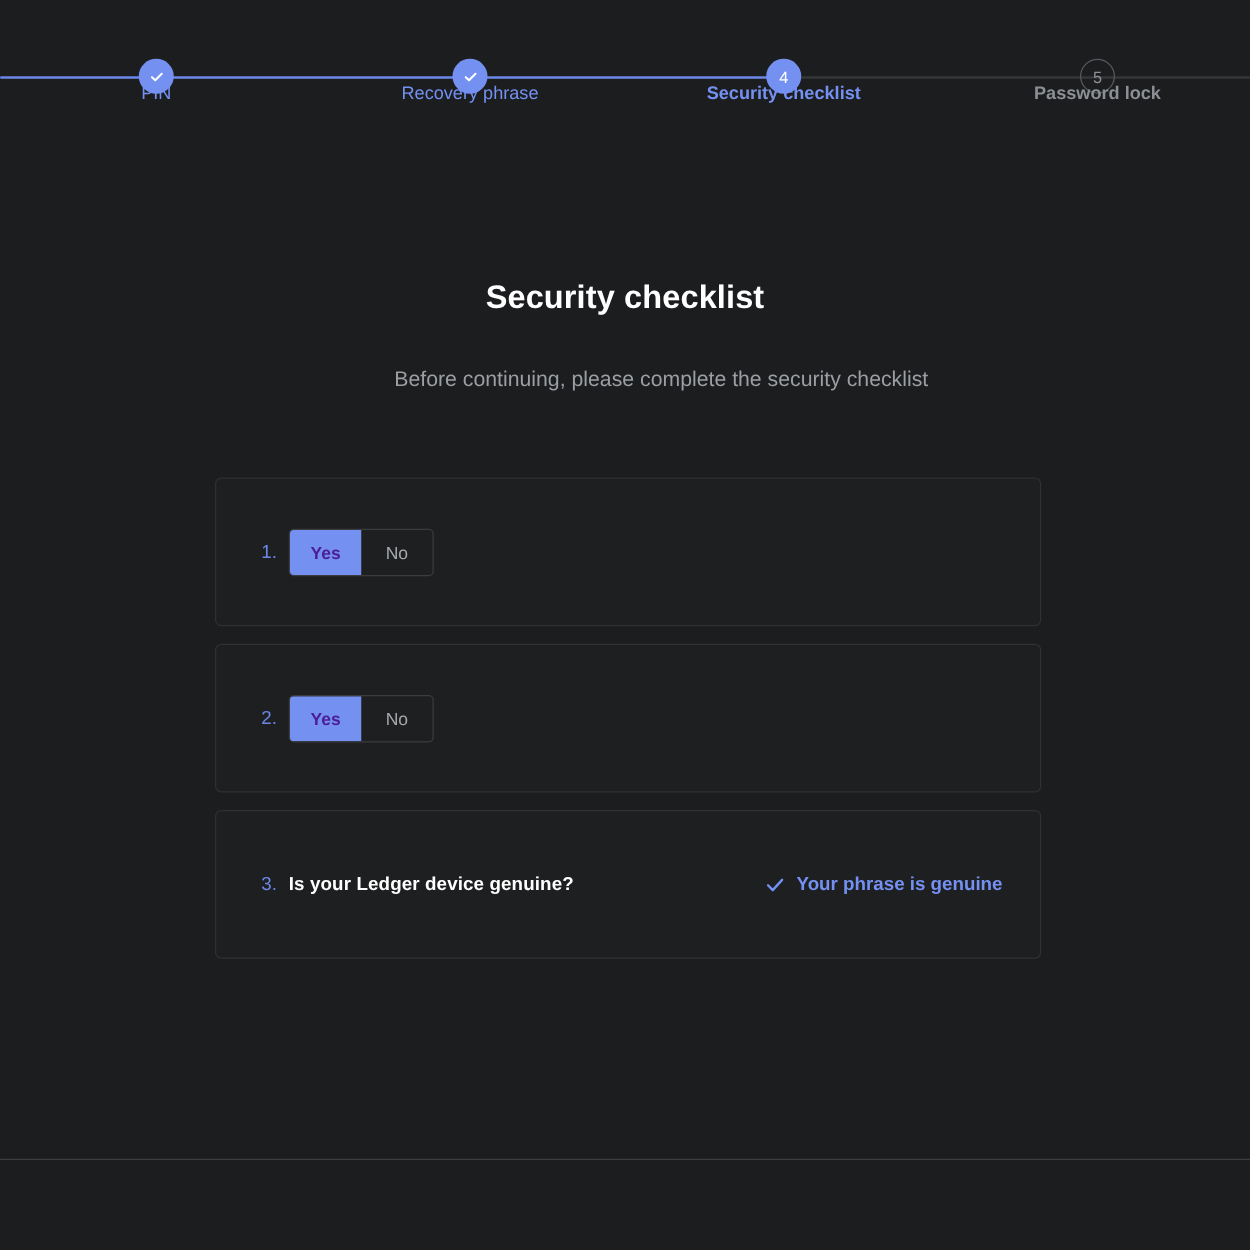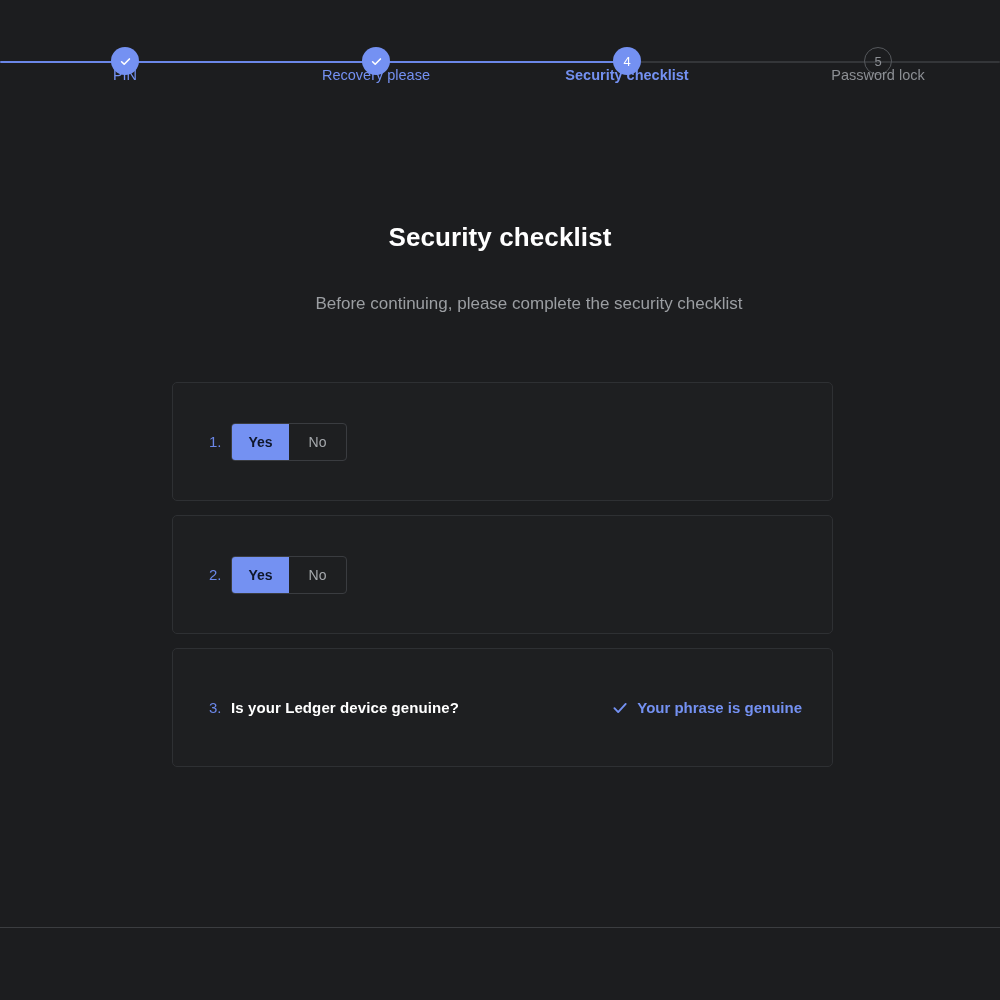--- a/index.html
+++ b/index.html
@@ -73,21 +73,21 @@
   .step-label {
     position: absolute;
     top: 66px;
     left: 0;
     width: 100%;
     font-size: 14.5px;
     line-height: 18px;
   }
   .step-label.active-lbl   { color: #7491f2; font-weight: 700; }
   .step-label.done-lbl     { color: #7491f2; font-weight: 400; }
-  .step-label.upcoming-lbl { color: #8c8f94; font-weight: 400; }
+  .step-label.upcoming-lbl { color: #8c8f94; font-weight: 700; }
 
   
   #headline {
     position: absolute;
     top: 0;
     left: 0;
     width: 1000px;
     text-align: center;
   }
   #page-title {
@@ -161,21 +161,21 @@
     align-items: center;
     justify-content: center;
     width: 57px;
     font-size: 14px;
     font-weight: 700;
     cursor: pointer;
     user-select: none;
   }
   .yn-btn.selected {
     background: #7491f2;
-    color: #0f172a;
+    color: #4c1d95;
   }
   .yn-btn.unselected {
     background: transparent;
     color: #a6a9ad;
     font-weight: 400;
   }
 
   
   .genuine {
     flex: 0 0 auto;
@@ -222,21 +222,21 @@
     </div>
     <div class="step-label done-lbl">PIN</div>
   </div>
 
   <div class="step" style="left:376px;">
     <div class="step-bullet complete">
       <svg width="13" height="13" viewBox="0 0 16 16" fill="none">
         <path d="M3.2 8.3 L6.4 11.4 L12.8 4.9" stroke="#ffffff" stroke-width="2" stroke-linecap="round" stroke-linejoin="round"></path>
       </svg>
     </div>
-    <div class="step-label done-lbl">Recovery please</div>
+    <div class="step-label done-lbl">Recovery phrase</div>
   </div>
 
   <div class="step" style="left:627px;">
     <div class="step-bullet current">4</div>
     <div class="step-label active-lbl">Security checklist</div>
   </div>
 
   <div class="step" style="left:878px;">
     <div class="step-bullet upcoming">5</div>
     <div class="step-label upcoming-lbl">Password lock</div>

